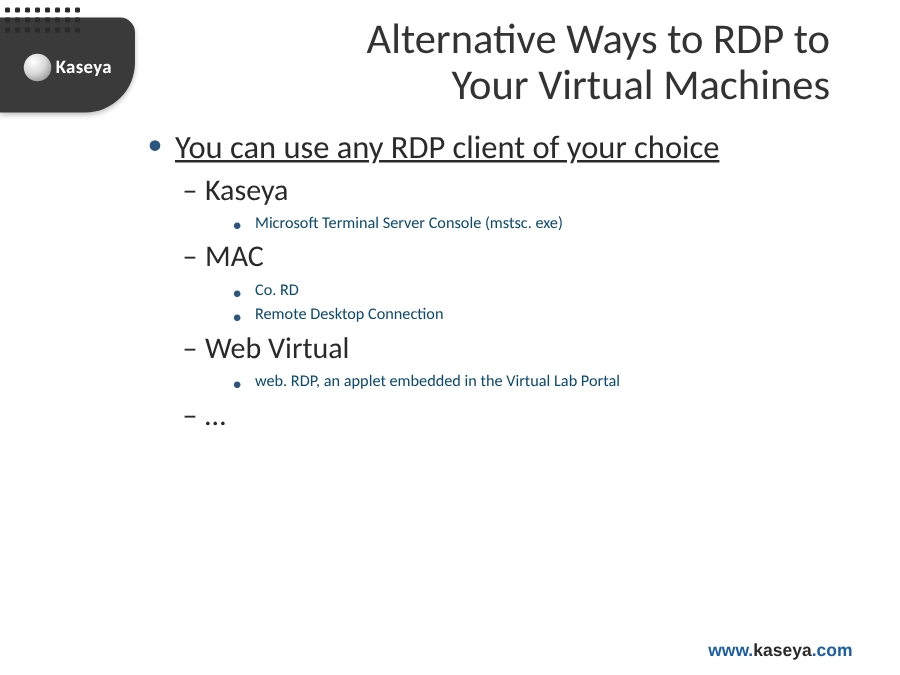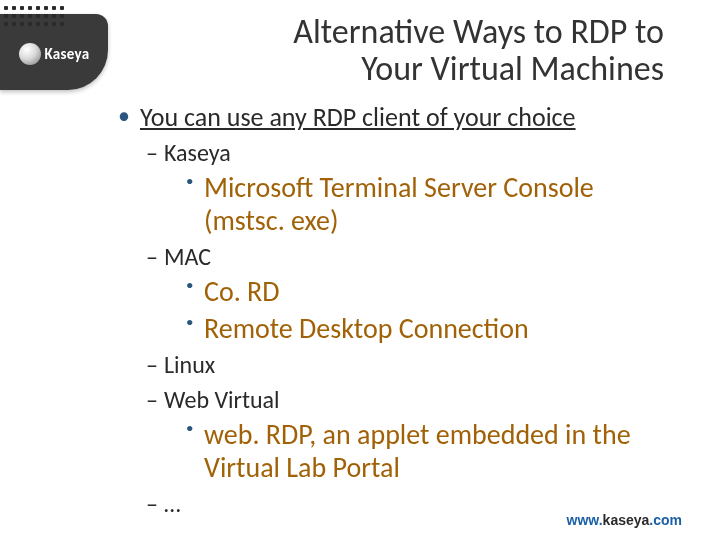--- a/index.html
+++ b/index.html
@@ -71,21 +71,21 @@
     right: 40px;
     font-size: 26px;
     line-height: 1.18;
   }
   .lvl1 { font-size: 26px; margin: 0 0 4px 0; padding-left: 22px; position: relative; text-decoration: underline; }
   .lvl1::before { content: "•"; position: absolute; left: 0; top: 0; color: #2a567f; font-size: 24px; }
 
   .lvl2 { font-size: 24px; margin: 6px 0 2px 28px; padding-left: 18px; position: relative; color: #2a2a2a; }
   .lvl2::before { content: "–"; position: absolute; left: 0; top: 0; color: #2a2a2a; }
 
-  .lvl3 { font-size: 28px; margin: 4px 0 2px 68px; padding-left: 18px; position: relative; color: #a16207; }
+  .lvl3 { font-size: 13px; margin: 4px 0 2px 68px; padding-left: 18px; position: relative; color: #0c4a6e; }
   .lvl3::before { content: "•"; position: absolute; left: 0; top: 2px; color: #2a567f; font-size: 15px; }
 
   
   .footer-url {
     position: absolute;
     bottom: 12px;
     right: 22px;
     font-size: 14px;
     font-weight: 700;
     font-family: Arial, sans-serif;
@@ -140,21 +140,20 @@
   <div class="body">
     <div class="lvl1">You can use any RDP client of your choice</div>
 
     <div class="lvl2">Kaseya</div>
     <div class="lvl3">Microsoft Terminal Server Console (mstsc. exe)</div>
 
     <div class="lvl2">MAC</div>
     <div class="lvl3">Co. RD</div>
     <div class="lvl3">Remote Desktop Connection</div>
 
-    <div class="lvl2">Linux</div>
 
     <div class="lvl2">Web Virtual</div>
     <div class="lvl3">web. RDP, an applet embedded in the Virtual Lab Portal</div>
 
     <div class="lvl2">…</div>
   </div>
 
   <div class="footer-url">
     <span>www.</span><span class="ksy">kaseya</span><span>.com</span>
   </div>

